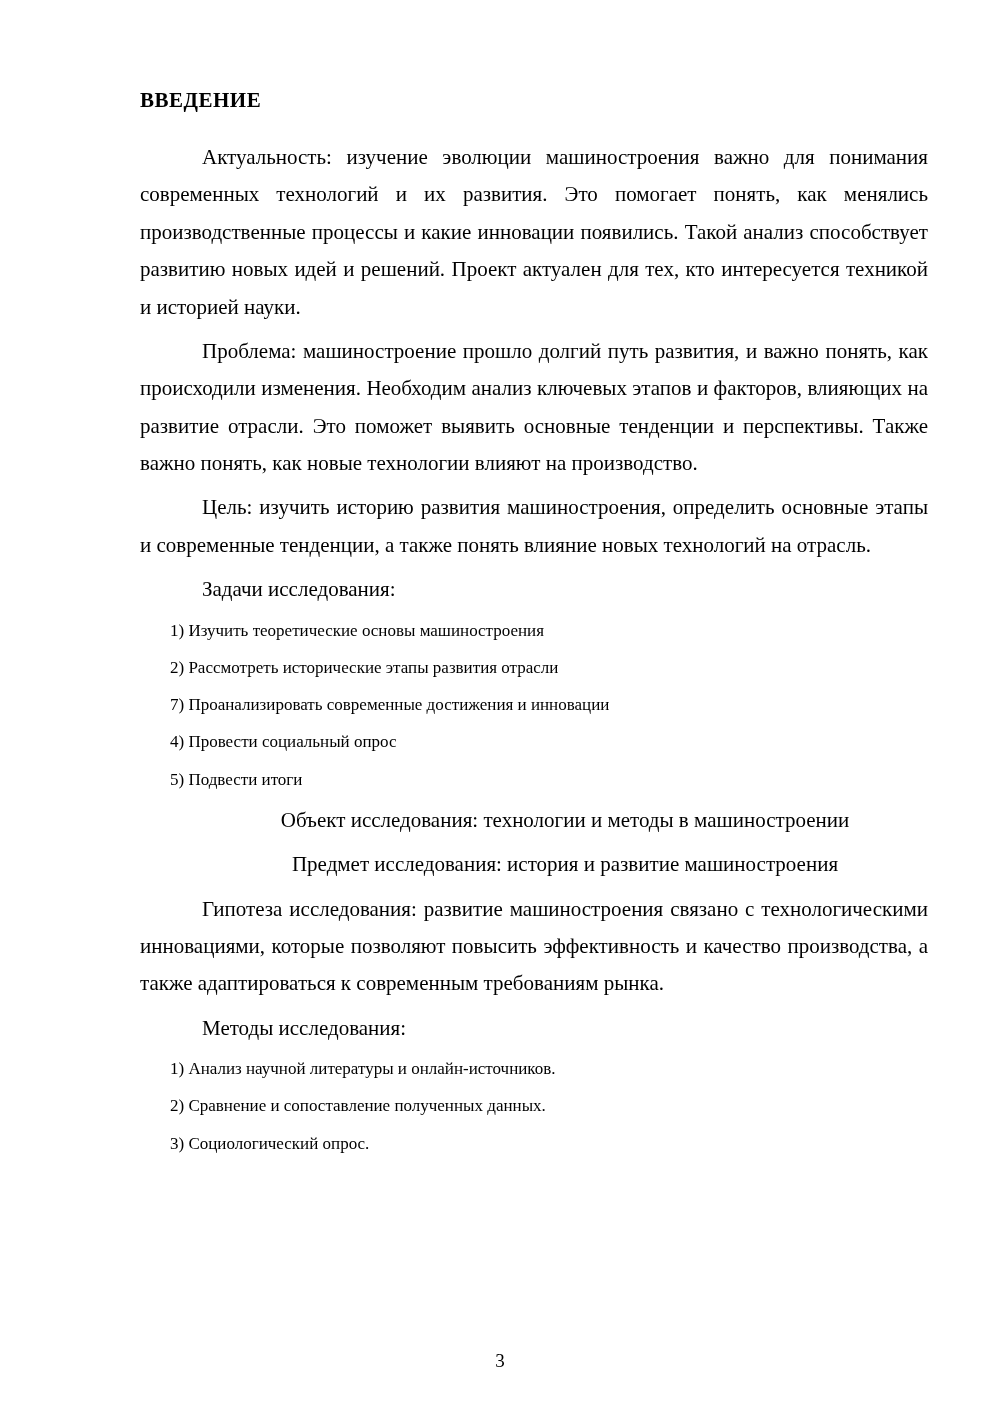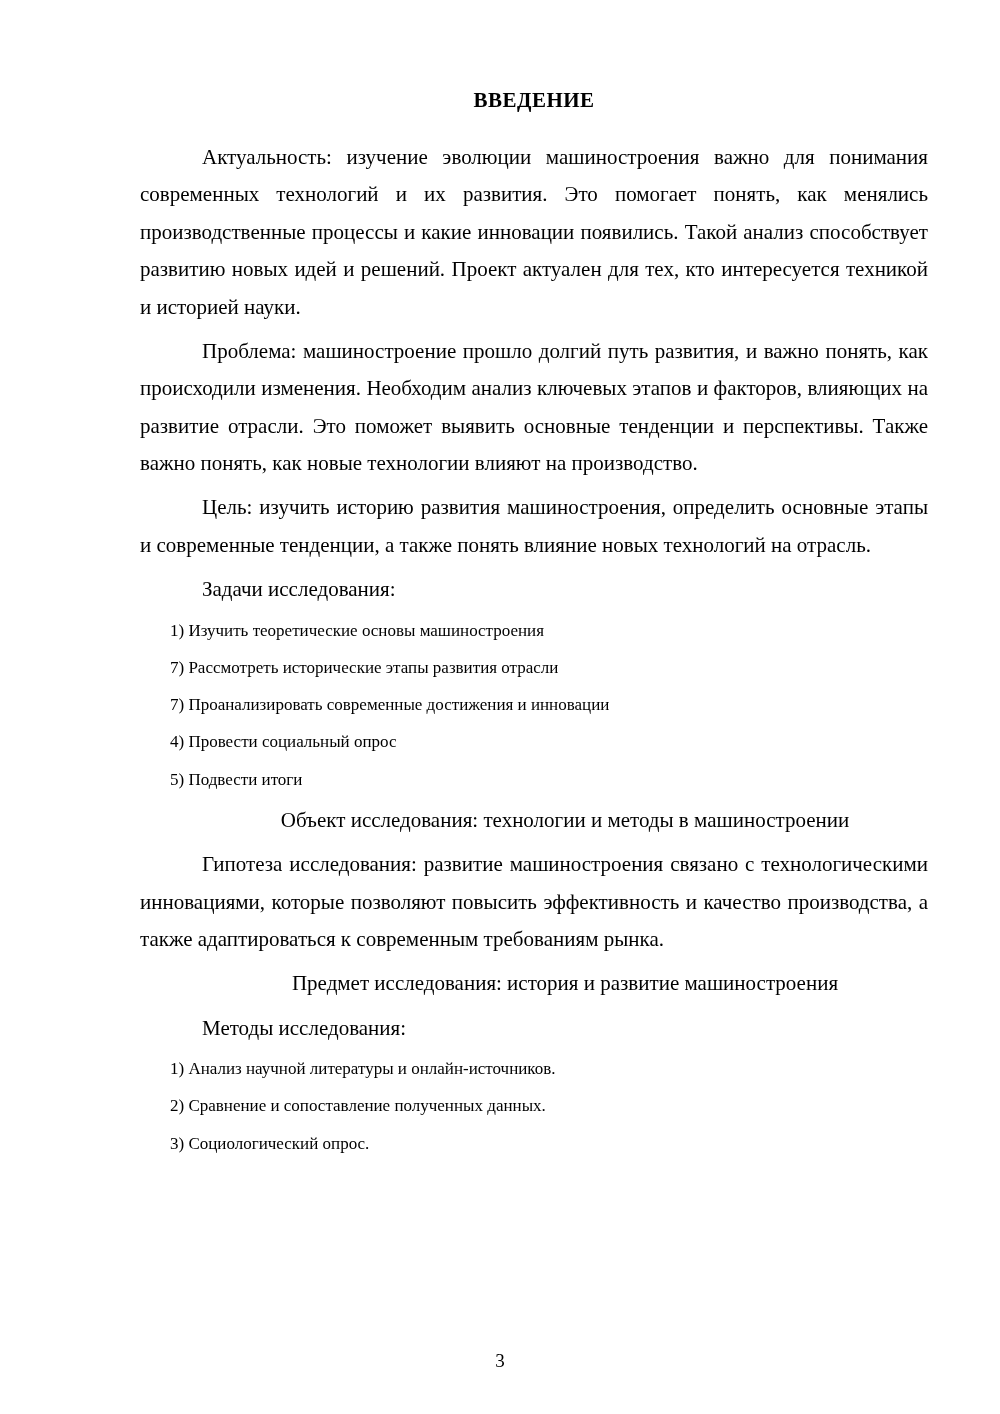--- a/index.html
+++ b/index.html
@@ -15,21 +15,20 @@
   }
   .page {
     position: relative;
     box-sizing: border-box;
     width: 1000px;
     height: 1414px;
     padding: 88px 72px 40px 140px;
     background: #ffffff;
   }
   .doc-title {
-    text-align: center;
     font-weight: bold;
     font-size: 21px;
     letter-spacing: 0.5px;
     margin: 0 0 26px 0;
   }
   .para {
     font-size: 21px;
     line-height: 1.78;
     text-align: justify;
     text-justify: inter-word;
@@ -67,29 +66,29 @@
 
   <h1 class="doc-title">ВВЕДЕНИЕ</h1>
 
   <p class="para">Актуальность: изучение эволюции машиностроения важно для понимания современных технологий и их развития. Это помогает понять, как менялись производственные процессы и какие инновации появились. Такой анализ способствует развитию новых идей и решений. Проект актуален для тех, кто интересуется техникой и историей науки.</p>
   <p class="para">Проблема: машиностроение прошло долгий путь развития, и важно понять, как происходили изменения. Необходим анализ ключевых этапов и факторов, влияющих на развитие отрасли. Это поможет выявить основные тенденции и перспективы. Также важно понять, как новые технологии влияют на производство.</p>
   <p class="para">Цель: изучить историю развития машиностроения, определить основные этапы и современные тенденции, а также понять влияние новых технологий на отрасль.</p>
 
   <p class="para last-line-normal">Задачи исследования:</p>
 
   <p class="list-item">1) Изучить теоретические основы машиностроения</p>
-  <p class="list-item">7) Рассмотреть исторические этапы развития отрасли</p>
+  <p class="list-item">2) Рассмотреть исторические этапы развития отрасли</p>
   <p class="list-item">7) Проанализировать современные достижения и инновации</p>
   <p class="list-item">4) Провести социальный опрос</p>
   <p class="list-item">5) Подвести итоги</p>
 
   <p class="para sub-indent">Объект исследования: технологии и методы в машиностроении</p>
+  <p class="para sub-indent">Предмет исследования: история и развитие машиностроения</p>
+
   <p class="para">Гипотеза исследования: развитие машиностроения связано с технологическими инновациями, которые позволяют повысить эффективность и качество производства, а также адаптироваться к современным требованиям рынка.</p>
-
-  <p class="para sub-indent">Предмет исследования: история и развитие машиностроения</p>
 
   <p class="para last-line-normal">Методы исследования:</p>
 
   <p class="list-item">1) Анализ научной литературы и онлайн-источников.</p>
   <p class="list-item">2) Сравнение и сопоставление полученных данных.</p>
   <p class="list-item">3) Социологический опрос.</p>
 
   <div class="page-number">3</div>
 </div>
 

